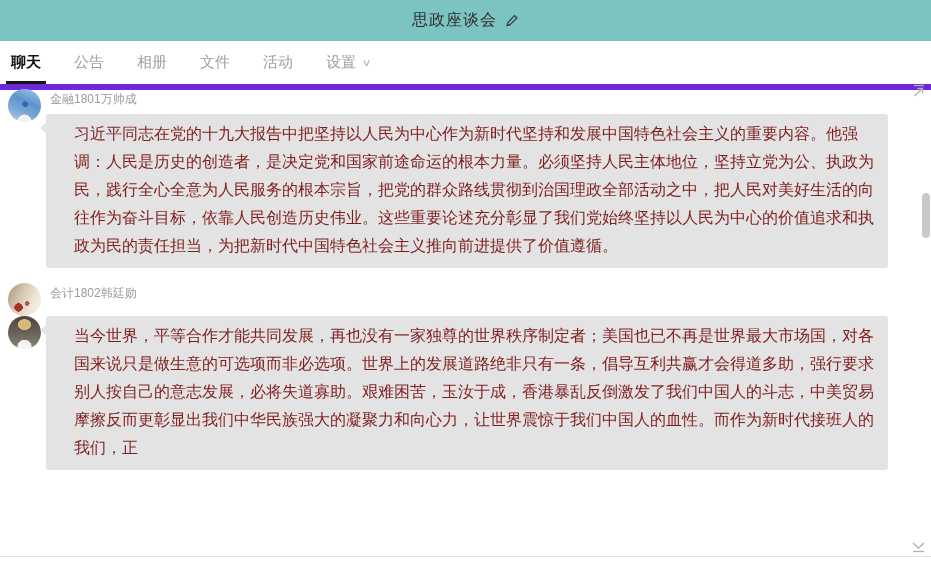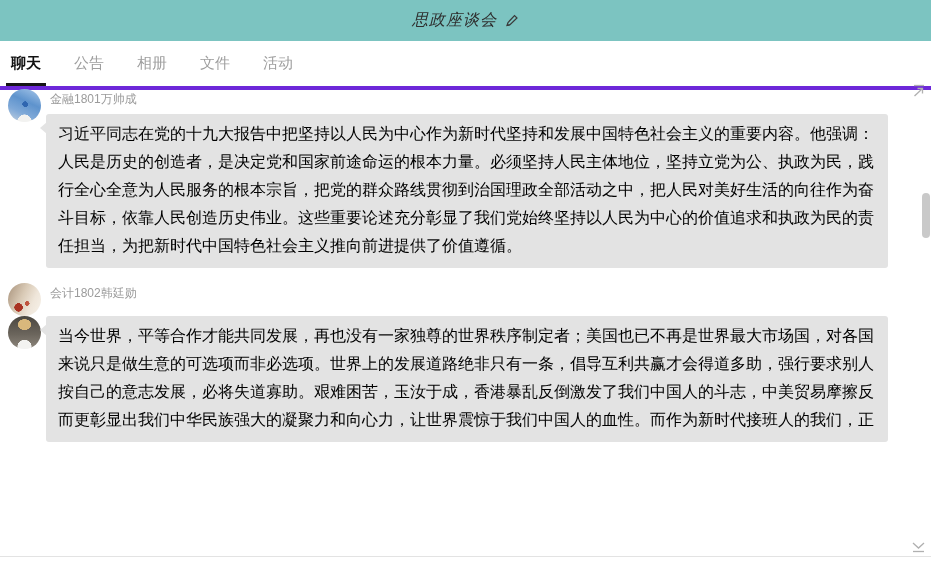--- a/index.html
+++ b/index.html
@@ -1,25 +1,25 @@
 <!DOCTYPE html>
 <html><head>
 <meta charset="utf-8">
 <style>
   * { box-sizing: border-box; margin: 0; padding: 0; }
   body { margin: 0; background: #ffffff; font-family: "Liberation Sans", sans-serif; }
   .app { position: relative; width: 931px; height: 567px; background: #ffffff; overflow: hidden; }
 
   
   .titlebar { height: 41px; background: #7cc4c1; display: flex; align-items: center; justify-content: center; gap: 7px; }
-  .titlebar .title { font-size: 16px; color: #2e2e2e; letter-spacing: 1px; font-style: italic; }
+  .titlebar .title { font-size: 16px; color: #2e2e2e; letter-spacing: 1px; }
   .pencil { width: 15px; height: 15px; display: inline-block; }
 
   
-  .tabbar { height: 49px; border-bottom: 4px solid #6d28d9; display: flex; align-items: stretch; padding-left: 8px; background: #fff; }
+  .tabbar { height: 49px; border-bottom: 6px solid #6d28d9; display: flex; align-items: stretch; padding-left: 8px; background: #fff; }
   .tab { display: flex; align-items: center; padding: 0 3px; margin-right: 27px; font-size: 15px; color: #9e9e9e; position: relative; cursor: pointer; }
   .tab.active { color: #121212; font-weight: bold; }
   .tab.active::after { content: ""; position: absolute; left: -2px; right: -2px; bottom: 0; height: 3px; background: #161616; }
   .tab .chev { font-size: 10px; color: #b8b8b8; margin-left: 7px; transform: scaleX(1.4); }
 
   
   .chat { position: absolute; top: 86px; left: 0; width: 931px; height: 466px; overflow: hidden; padding: 3px 0 0 8px; }
   .msg { position: relative; padding-left: 38px; margin-bottom: 15px; }
   .avatar { position: absolute; left: 0; top: 0; width: 33px; height: 33px; border-radius: 50%; }
   .av1 { background:
@@ -28,21 +28,21 @@
       linear-gradient(205deg, #a9c8ea 0%, #5e93cd 40%, #7fa9d8 68%, #c9d4e0 100%); }
   .av2 { background:
       radial-gradient(circle 7px at 32% 74%, #a93323 58%, rgba(0,0,0,0) 62%),
       radial-gradient(circle 4px at 58% 62%, #c0543e 58%, rgba(0,0,0,0) 62%),
       linear-gradient(115deg, #a8927b 0%, #d9cab6 42%, #efe6da 70%, #f7f2ea 100%); }
   .av3 { background:
       radial-gradient(ellipse 11px 9px at 50% 26%, #d9b87c 58%, rgba(0,0,0,0) 62%),
       radial-gradient(ellipse 13px 12px at 50% 92%, #f3f3f1 52%, rgba(0,0,0,0) 56%),
       linear-gradient(180deg, #4a463f 0%, #6b655c 55%, #8d867c 100%); }
   .sender { font-size: 12px; color: #9b9b9b; line-height: 16px; padding-top: 2px; margin-left: 4px; }
-  .bubble { position: relative; margin: 7px 43px 0 0; background: #e3e3e3; border-radius: 3px; padding: 6px 12px 8px 12px; font-size: 16px; line-height: 28px; color: #000000; }
+  .bubble { position: relative; margin: 7px 43px 0 0; background: #e3e3e3; border-radius: 3px; padding: 6px 12px 8px 28px; font-size: 16px; line-height: 28px; color: #7f1d1d; }
   .bubble::before { content: ""; position: absolute; top: 8px; left: -6px; width: 0; height: 0; border-top: 6px solid transparent; border-bottom: 6px solid transparent; border-right: 7px solid #e3e3e3; }
 
   
   .scroll-thumb { position: absolute; right: 1px; top: 193px; width: 8px; height: 45px; background: #c9c9c9; border-radius: 4px; cursor: pointer; }
   .jump { position: absolute; right: 5px; width: 16px; height: 14px; cursor: pointer; }
   .jump-top { top: 84px; }
   .jump-bottom { top: 541px; }
 
   .bottom-line { position: absolute; left: 0; right: 0; top: 556px; height: 1px; background: #e3e3e3; }
 </style>
@@ -69,20 +69,24 @@
       <span>公告</span>
     </div>
     <div class="tab">
       <span>相册</span>
     </div>
     <div class="tab">
       <span>文件</span>
     </div>
     <div class="tab">
       <span>活动</span>
+    </div>
+    <div class="tab">
+      <span>设置</span>
+      <span class="chev">∨</span>
     </div>
   </div>
 
   <div class="chat">
 
     <div class="msg">
       <div class="avatar av1"></div>
       <div class="sender">金融1801万帅成</div>
       <div class="bubble">习近平同志在党的十九大报告中把坚持以人民为中心作为新时代坚持和发展中国特色社会主义的重要内容。他强调：人民是历史的创造者，是决定党和国家前途命运的根本力量。必须坚持人民主体地位，坚持立党为公、执政为民，践行全心全意为人民服务的根本宗旨，把党的群众路线贯彻到治国理政全部活动之中，把人民对美好生活的向往作为奋斗目标，依靠人民创造历史伟业。这些重要论述充分彰显了我们党始终坚持以人民为中心的价值追求和执政为民的责任担当，为把新时代中国特色社会主义推向前进提供了价值遵循。</div>
     </div>

